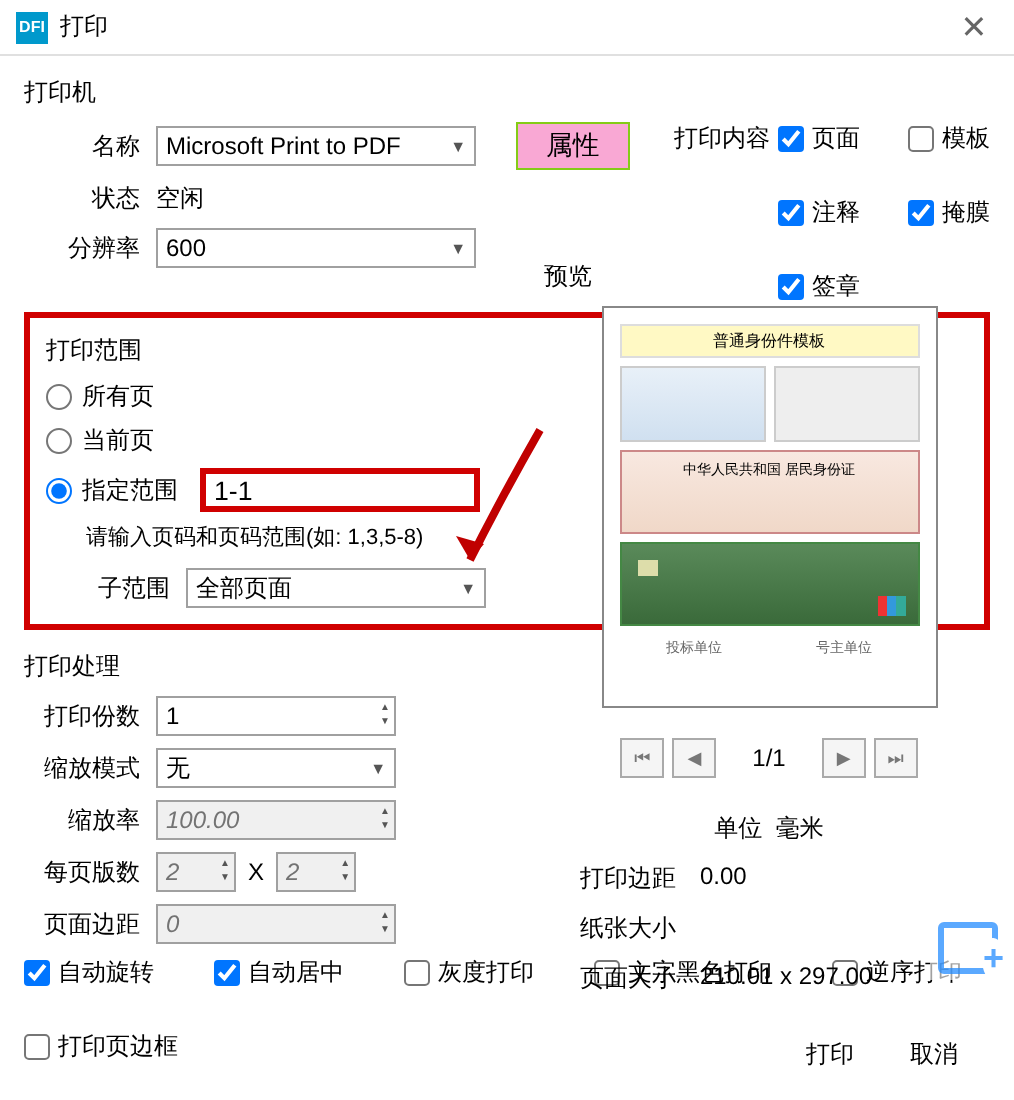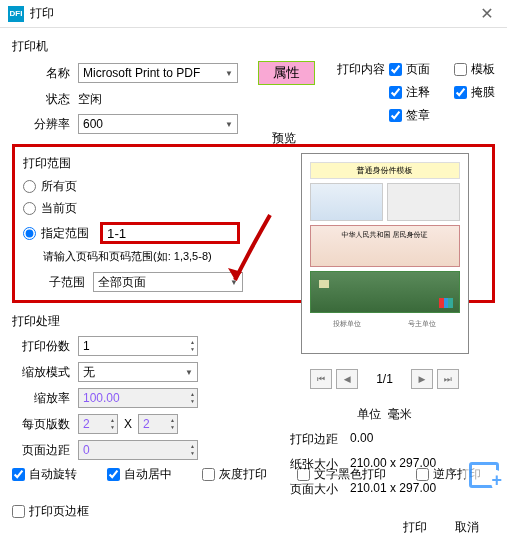--- a/index.html
+++ b/index.html
@@ -9,21 +9,21 @@
 .app-icon span { color: #fff; font-size: 8px; font-weight: bold; }
 .title { flex: 1; }
 .close-btn { width: 24px; height: 24px; display: flex; align-items: center; justify-content: center; cursor: pointer; font-size: 16px; color: #666; }
 .content { padding: 6px 12px; }
 .section-label { margin: 4px 0 6px 0; }
 .row { display: flex; align-items: center; margin-bottom: 6px; }
 .label { width: 58px; text-align: right; margin-right: 8px; }
 .dropdown { border: 1px solid #a0a0a0; height: 20px; display: flex; align-items: center; padding: 0 4px; background: #fff; position: relative; }
 .dropdown::after { content: "▼"; font-size: 8px; color: #555; position: absolute; right: 4px; }
 .btn { border: 1px solid #84cc16; padding: 2px 14px; background: #f9a8d4; cursor: pointer; margin-left: 20px; }
-.right-col { display: flex; flex-direction: column; gap: 6px; margin-left: 18px; }
+.right-col { display: flex; flex-direction: column; gap: 20px; margin-left: 18px; }
 .chk { display: flex; align-items: center; gap: 4px; }
 .chk input { width: 13px; height: 13px; }
 .top-grid { display: flex; }
 .left-top { flex: 1; }
 .scope-box { border: 3px solid #d00000; padding: 4px 24px 8px 8px; margin-top: 4px; }
 .radio-row { display: flex; align-items: center; gap: 5px; margin: 5px 0; }
 .radio-row input[type=radio] { width: 13px; height: 13px; }
 .range-input { border: 3px solid #d00000; width: 140px; height: 22px; padding: 0 4px; margin-left: 6px; }
 .hint { margin: 4px 0 0 20px; font-size: 11px; }
 .sub-row { display: flex; align-items: center; margin-top: 8px; margin-left: 20px; }
@@ -41,21 +41,21 @@
 .preview-caption { display: flex; justify-content: space-around; font-size: 7px; color: #666; margin-top: 2px; }
 .nav-row { display: flex; align-items: center; justify-content: center; gap: 4px; margin-top: 6px; }
 .nav-btn { width: 22px; height: 20px; border: 1px solid #aaa; background: #f5f5f5; display: flex; align-items: center; justify-content: center; font-size: 9px; color: #777; cursor: pointer; }
 .page-num { margin: 12px 14px; }
 .unit-row { text-align: center; margin-top: 8px; }
 .info-row { display: flex; margin-top: 8px; }
 .info-row .ilabel { width: 60px; margin-left: 18px; }
 .process-section { margin-top: 10px; }
 .spinner { border: 1px solid #a0a0a0; height: 20px; width: 120px; display: flex; align-items: center; padding: 0 16px 0 4px; position: relative; background: #fff; }
 .spinner::after { content: "▲\A▼"; white-space: pre; font-size: 5px; line-height: 7px; position: absolute; right: 2px; color: #555; text-align: center; }
-.spinner.disabled { background: #f0f0f0; color: #8b5cf6; }
+.spinner.disabled { background: #f0f0f0; color: #737373; font-style: italic; }
 .small-spin { width: 40px; }
 .chk-grid { display: flex; flex-wrap: wrap; gap: 20px 30px; margin-top: 6px; }
 .footer-btns { position: absolute; right: 20px; bottom: 12px; display: flex; gap: 12px; }
 .footer-btns .txtbtn { cursor: pointer; padding: 2px 8px; }
 .watermark { position: absolute; right: 0; bottom: 60px; font-size: 30px; font-weight: bold; color: #ff7700; opacity: 0.9; background: rgba(255,255,255,0.7); padding: 0 4px; }
 .wm-icon { display: inline-block; width: 30px; height: 26px; border: 3px solid #4aa0ff; border-radius: 3px; position: relative; vertical-align: middle; margin-right: 4px; }
 .wm-icon::after { content: "+"; color: #4aa0ff; font-size: 18px; position: absolute; right: -6px; bottom: -6px; background: #fff; border-radius: 50%; }
 .arrow { position: absolute; left: 220px; top: 210px; width: 60px; height: 80px; pointer-events: none; }
 </style>
 </head>
@@ -230,21 +230,20 @@
     <div class="nav-btn">▶</div>
     <div class="nav-btn">⏭</div>
   </div>
   <div class="unit-row"><span>单位</span>&nbsp;&nbsp;<span>毫米</span></div>
   <div class="info-row">
       <div class="ilabel">打印边距</div>
       <div>0.00</div>
     </div>
   <div class="info-row">
       <div class="ilabel">纸张大小</div>
-      <div>210.00 x 297.00</div>
     </div>
   <div class="info-row">
       <div class="ilabel">页面大小</div>
       <div>210.01 x 297.00</div>
     </div>
 </div>
 
 <svg class="arrow" viewBox="0 0 60 80">
     <path d="M50 5 Q 30 40 15 70" stroke="#c00000" stroke-width="4" fill="none"></path>
     <path d="M15 70 L 8 58 L 22 62 Z" fill="#c00000"></path>

